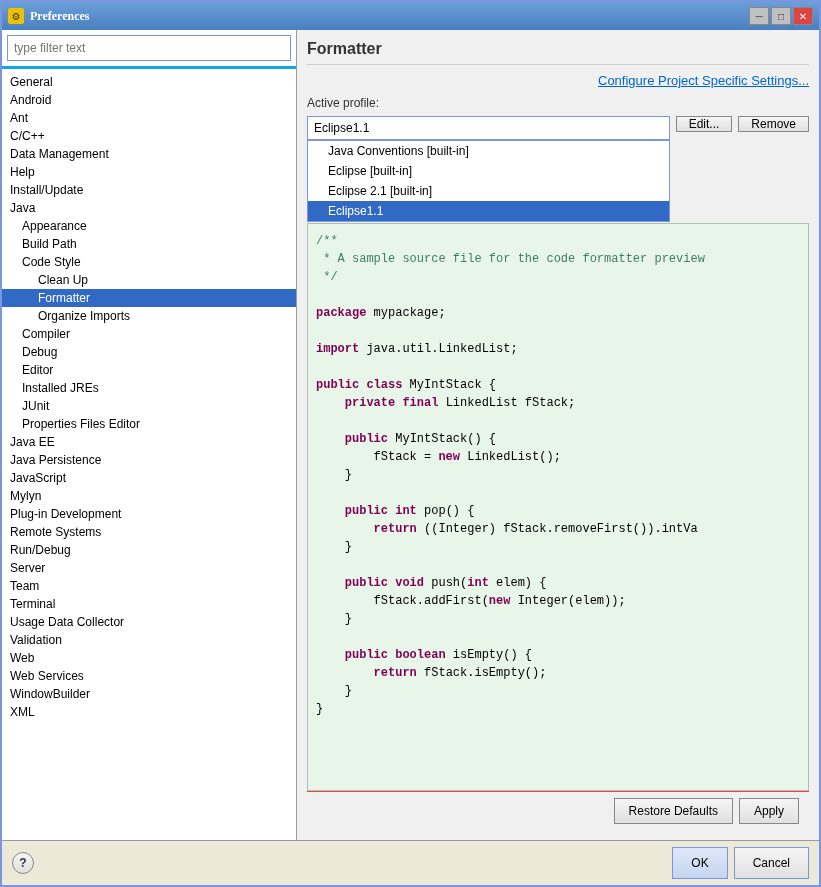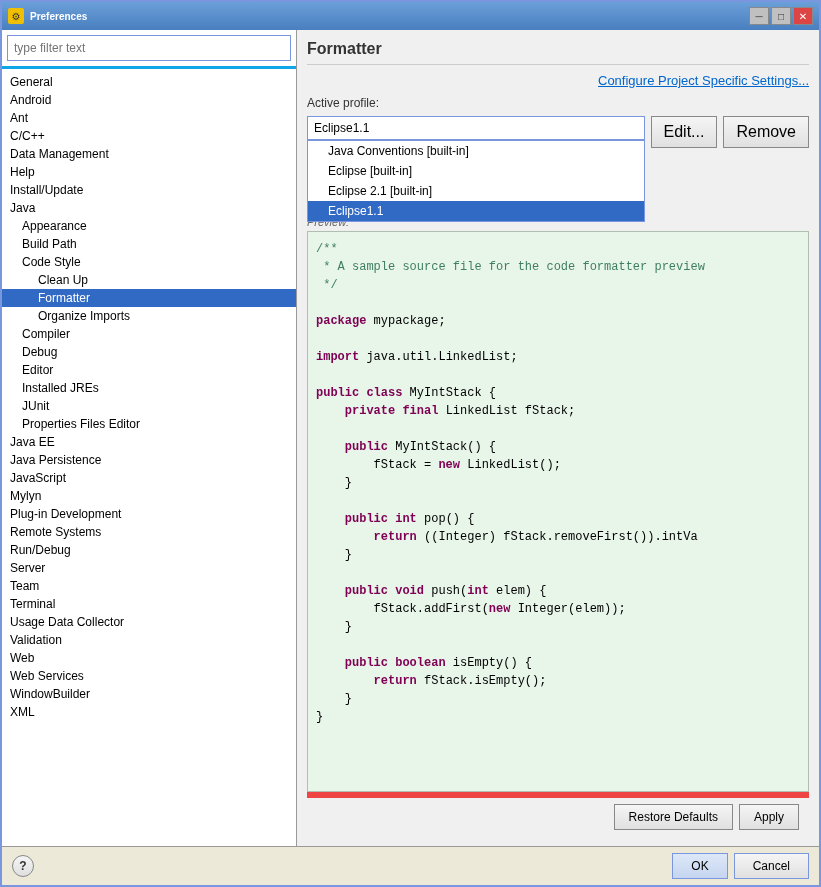--- a/index.html
+++ b/index.html
@@ -34,23 +34,24 @@
       background: #f0c000;
       border-radius: 2px;
       display: flex;
       align-items: center;
       justify-content: center;
       font-size: 10px;
       color: #333;
     }
     .titlebar-title {
       color: white;
-      font-size: 10px;
+      font-size: 12px;
       font-weight: bold;
       flex: 1;
+      font-family: Liberation Serif, serif;
     }
     .titlebar-controls {
       display: flex;
       gap: 2px;
     }
     .titlebar-btn {
       width: 20px;
       height: 18px;
       background: #c0c0c0;
       border: 1px solid #888;
@@ -151,26 +152,26 @@
       width: 100%;
       height: 24px;
       border: 1px solid #7a96df;
       padding: 2px 24px 2px 6px;
       font-size: 12px;
       background: white;
       appearance: none;
       cursor: pointer;
     }
     .profile-btn {
-      height: 32px;
+      height: 16px;
       padding: 0 12px;
       border: 1px solid #888;
       background: linear-gradient(to bottom, #f5f5f5, #e0e0e0);
       cursor: pointer;
-      font-size: 16px;
+      font-size: 12px;
       white-space: nowrap;
     }
     .dropdown-menu {
       position: absolute;
       top: 100%;
       left: 0;
       right: 0;
       background: white;
       border: 1px solid #7a96df;
       z-index: 100;
@@ -199,21 +200,21 @@
       white-space: pre;
       line-height: 1.5;
     }
     .code-preview .kw { color: #7f0055; font-weight: bold; }
     .code-preview .cm { color: #3f7f5f; }
     .bottom-bar {
       display: flex;
       justify-content: flex-end;
       gap: 6px;
       padding: 6px 10px;
-      border-top: 6px solid #ef4444;
+      border-top: 1px solid #ef4444;
       background: #f0f0f0;
     }
     .bottom-btn {
       height: 26px;
       padding: 0 14px;
       border: 1px solid #888;
       background: linear-gradient(to bottom, #f5f5f5, #e0e0e0);
       cursor: pointer;
       font-size: 12px;
     }
@@ -237,21 +238,21 @@
       font-size: 12px;
       font-weight: bold;
       color: #333;
       background: linear-gradient(to bottom, #f5f5f5, #e0e0e0);
     }
     .footer-right {
       display: flex;
       gap: 6px;
     }
     .footer-btn {
-      height: 26px;
+      height: 32px;
       padding: 0 18px;
       border: 1px solid #7a96df;
       cursor: pointer;
       font-size: 12px;
     }
     .footer-btn.ok {
       background: linear-gradient(to bottom, #dde8f8, #c5d5f0);
     }
     .footer-btn.cancel {
       background: linear-gradient(to bottom, #f5f5f5, #e0e0e0);

